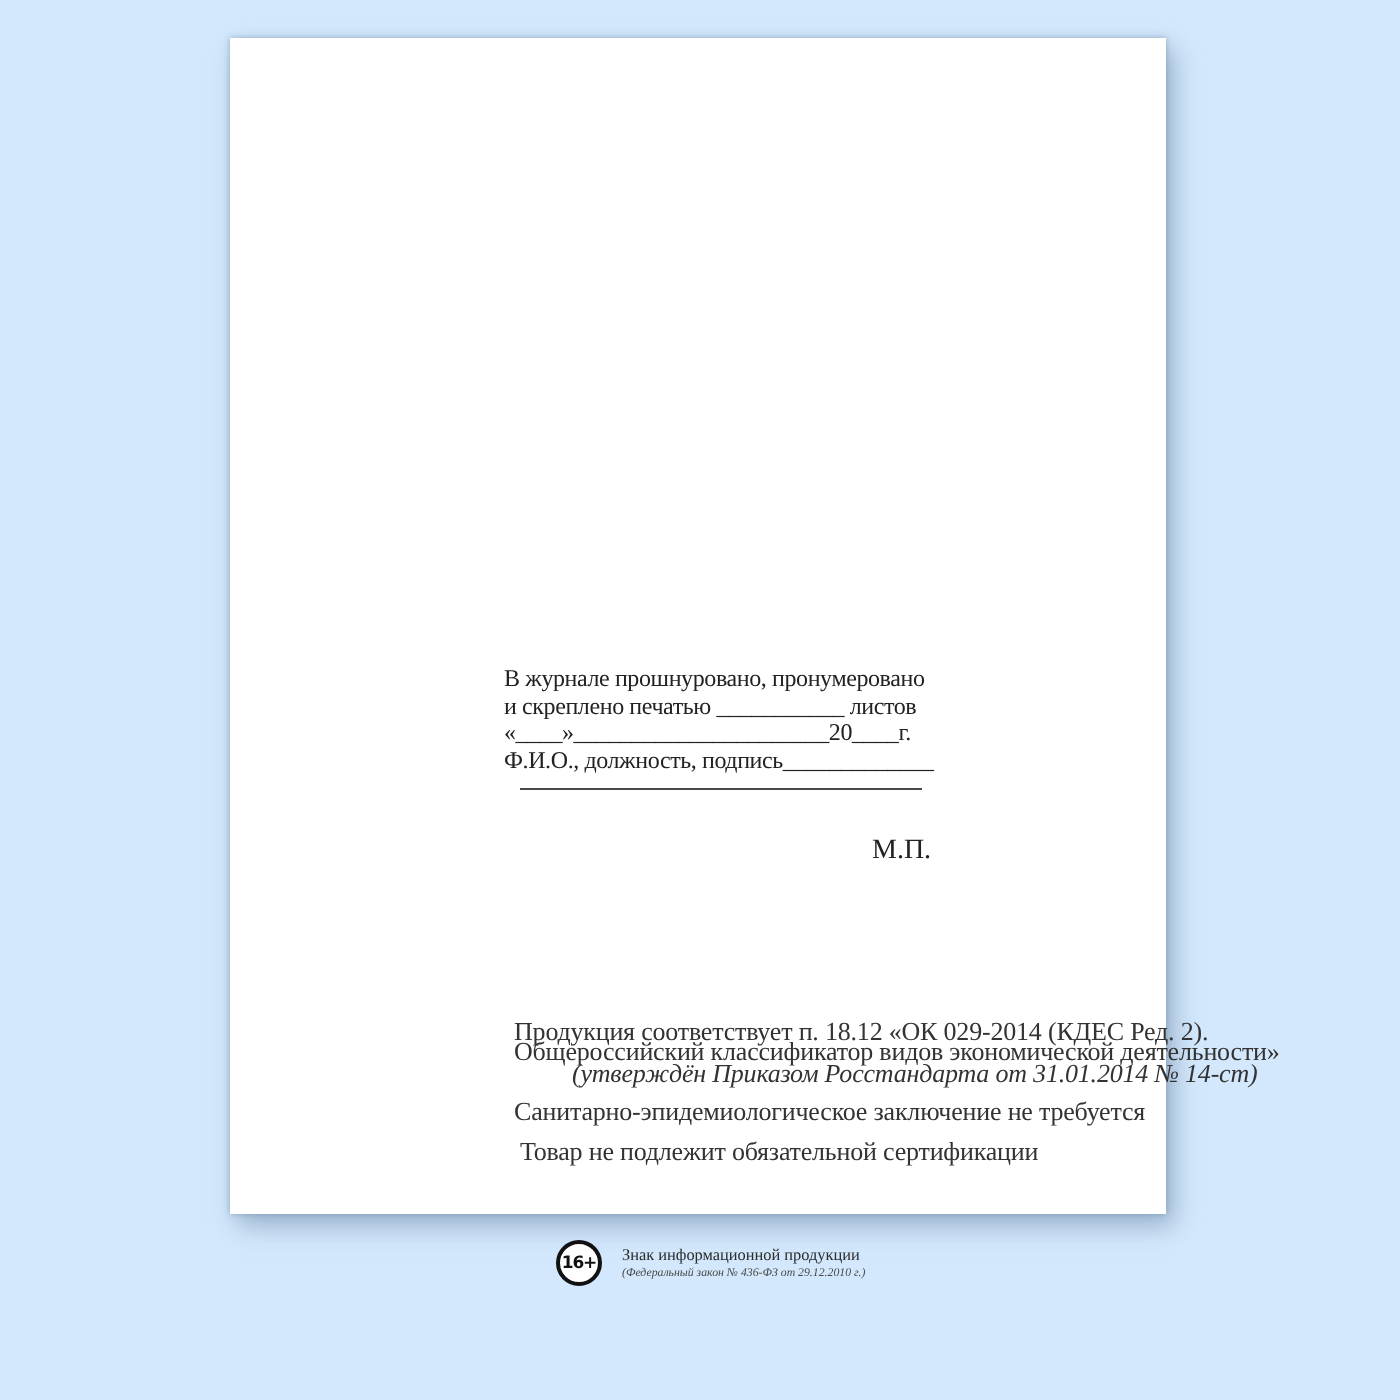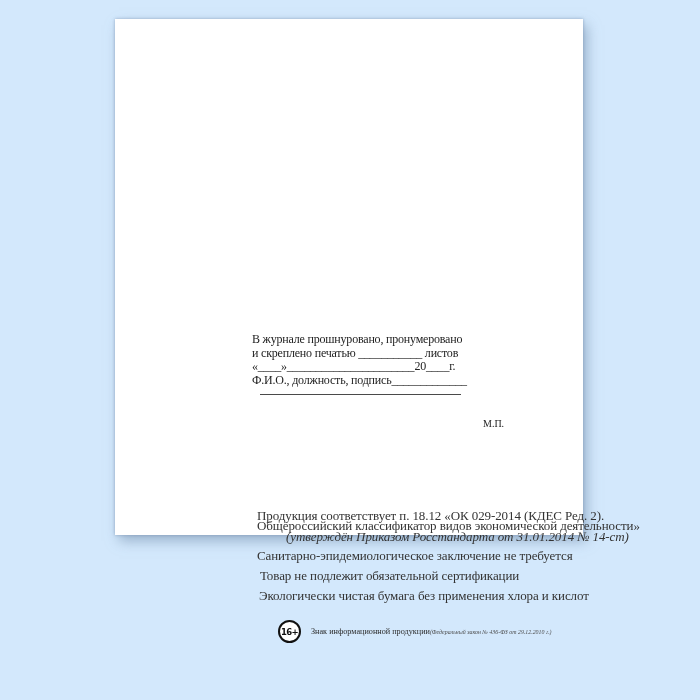--- a/index.html
+++ b/index.html
@@ -12,21 +12,21 @@
     height: 700px;
     background: #d3e8fc;
     overflow: hidden;
     font-family: "Liberation Serif", serif;
   }
   .page {
     position: absolute;
     left: 115px;
     top: 19px;
     width: 468px;
-    height: 516px;
+    height: 588px;
     background: #ffffff;
     box-shadow: 0 0 3px rgba(116, 143, 173, 0.65),
                 4px 6px 12px rgba(116, 143, 173, 0.60);
   }
   
   .journal-block {
     position: absolute;
     left: 137px;
     top: 314px;
     width: 214px;
@@ -40,23 +40,22 @@
   .signature-rule {
     margin: 7px 0 0 8px;
     width: 201px;
     border-top: 1.6px solid #4a4a4a;
     height: 0;
   }
   .stamp-label {
     position: absolute;
     left: 321px;
     top: 399px;
-    font-size: 10px;
+    font-size: 14px;
     color: #222222;
-    margin-left: 47px;
   }
   
   .compliance {
     position: absolute;
     left: 142px;
     top: 492px;
     width: 230px;
     font-size: 13px;
     line-height: 10.3px;
     color: #333333;
@@ -89,21 +88,21 @@
     justify-content: center;
     font-family: "DejaVu Sans", sans-serif;
     font-weight: bold;
     font-size: 8.5px;
     letter-spacing: -0.6px;
     color: #111111;
     background: #ffffff;
     flex: 0 0 auto;
     margin-left: 22px;
   }
-  .age-text { display: flex; flex-direction: row; }
+  .age-text { display: flex; flex-direction: column; }
   .age-title {
     font-size: 8.2px;
     line-height: 9px;
     color: #2b2b2b;
     white-space: nowrap;
   }
   .age-law {
     margin-top: 2px;
     font-size: 5.9px;
     line-height: 6.5px;
@@ -128,21 +127,20 @@
 
     <div class="stamp-label">М.П.</div>
 
     <div class="compliance">
       <div class="okved-line">Продукция соответствует п. 18.12 «ОК 029-2014 (КДЕС Ред. 2).</div>
       <div class="okved-line">Общероссийский классификатор видов экономической деятельности»</div>
       <div class="okved-line italic">(утверждён Приказом Росстандарта от 31.01.2014 № 14-ст)</div>
 
       <div class="note">Санитарно-эпидемиологическое заключение не требуется</div>
       <div class="note indent1">Товар не подлежит обязательной сертификации</div>
-      <div class="note indent2">Экологически чистая бумага без применения хлора и кислот</div>
     </div>
 
     <div class="age-row">
       <div class="age-badge">16+</div>
       <div class="age-text">
         <div class="age-title">Знак информационной продукции</div>
         <div class="age-law">(Федеральный закон № 436-ФЗ от 29.12.2010 г.)</div>
       </div>
     </div>
 

